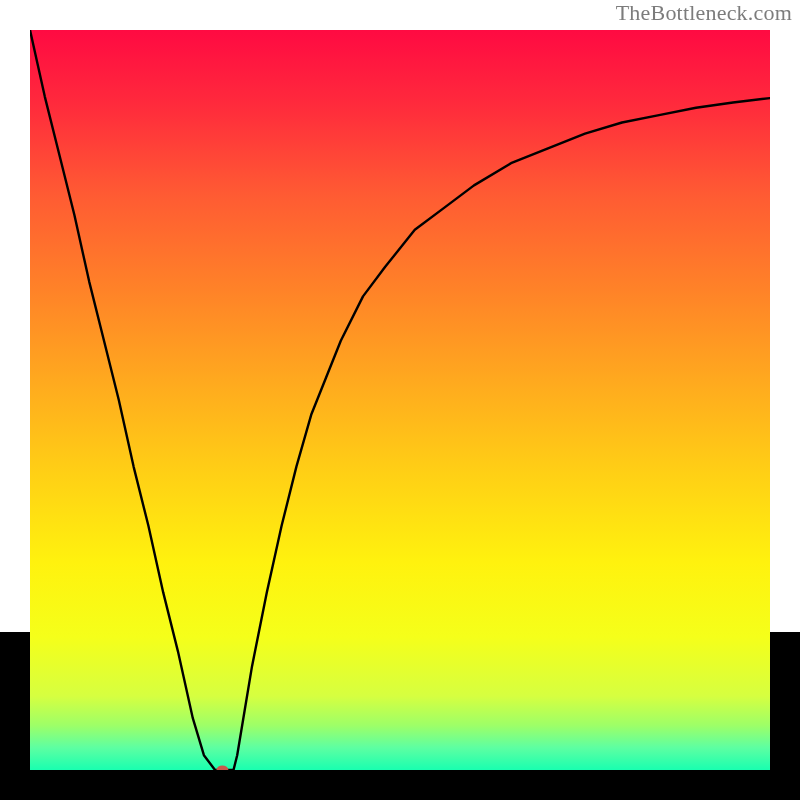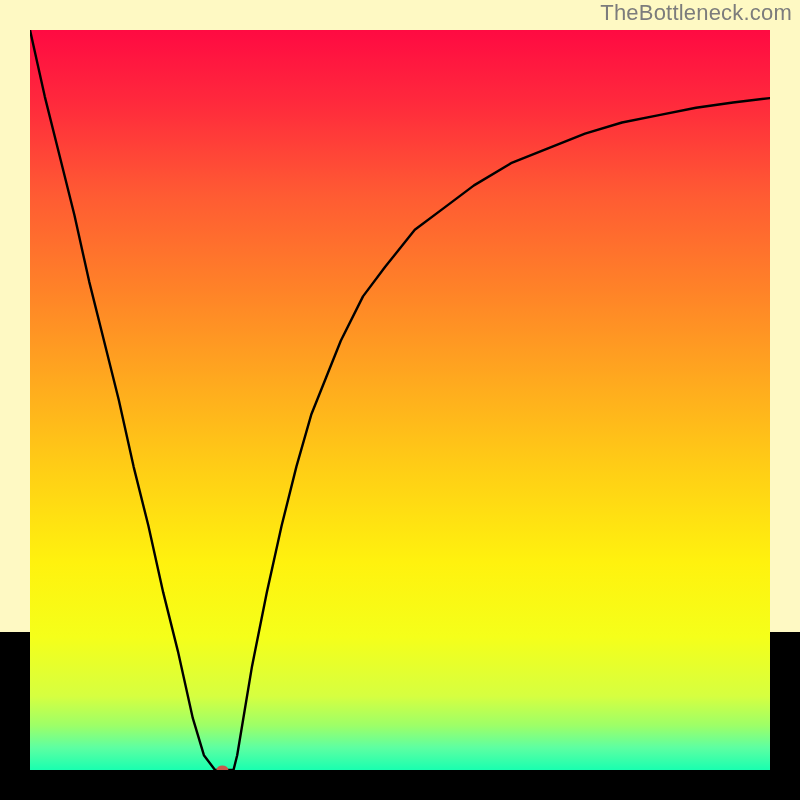--- a/index.html
+++ b/index.html
@@ -8,21 +8,22 @@
     width: 800px;
     height: 800px;
     overflow: hidden;
     background: #000;
     font-family: Arial, Helvetica, sans-serif;
   }
   .frame {
     position: relative;
     width: 800px;
     height: 632px;
-    background: #fef9c3;
+    background: #ffffff;
+    font-family: Liberation Serif, serif;
   }
   .watermark {
     position: absolute;
     top: 0;
     right: 8px;
     color: #7c7c7c;
     font-size: 22px;
     font-weight: 500;
     letter-spacing: 0.2px;
     z-index: 10;

